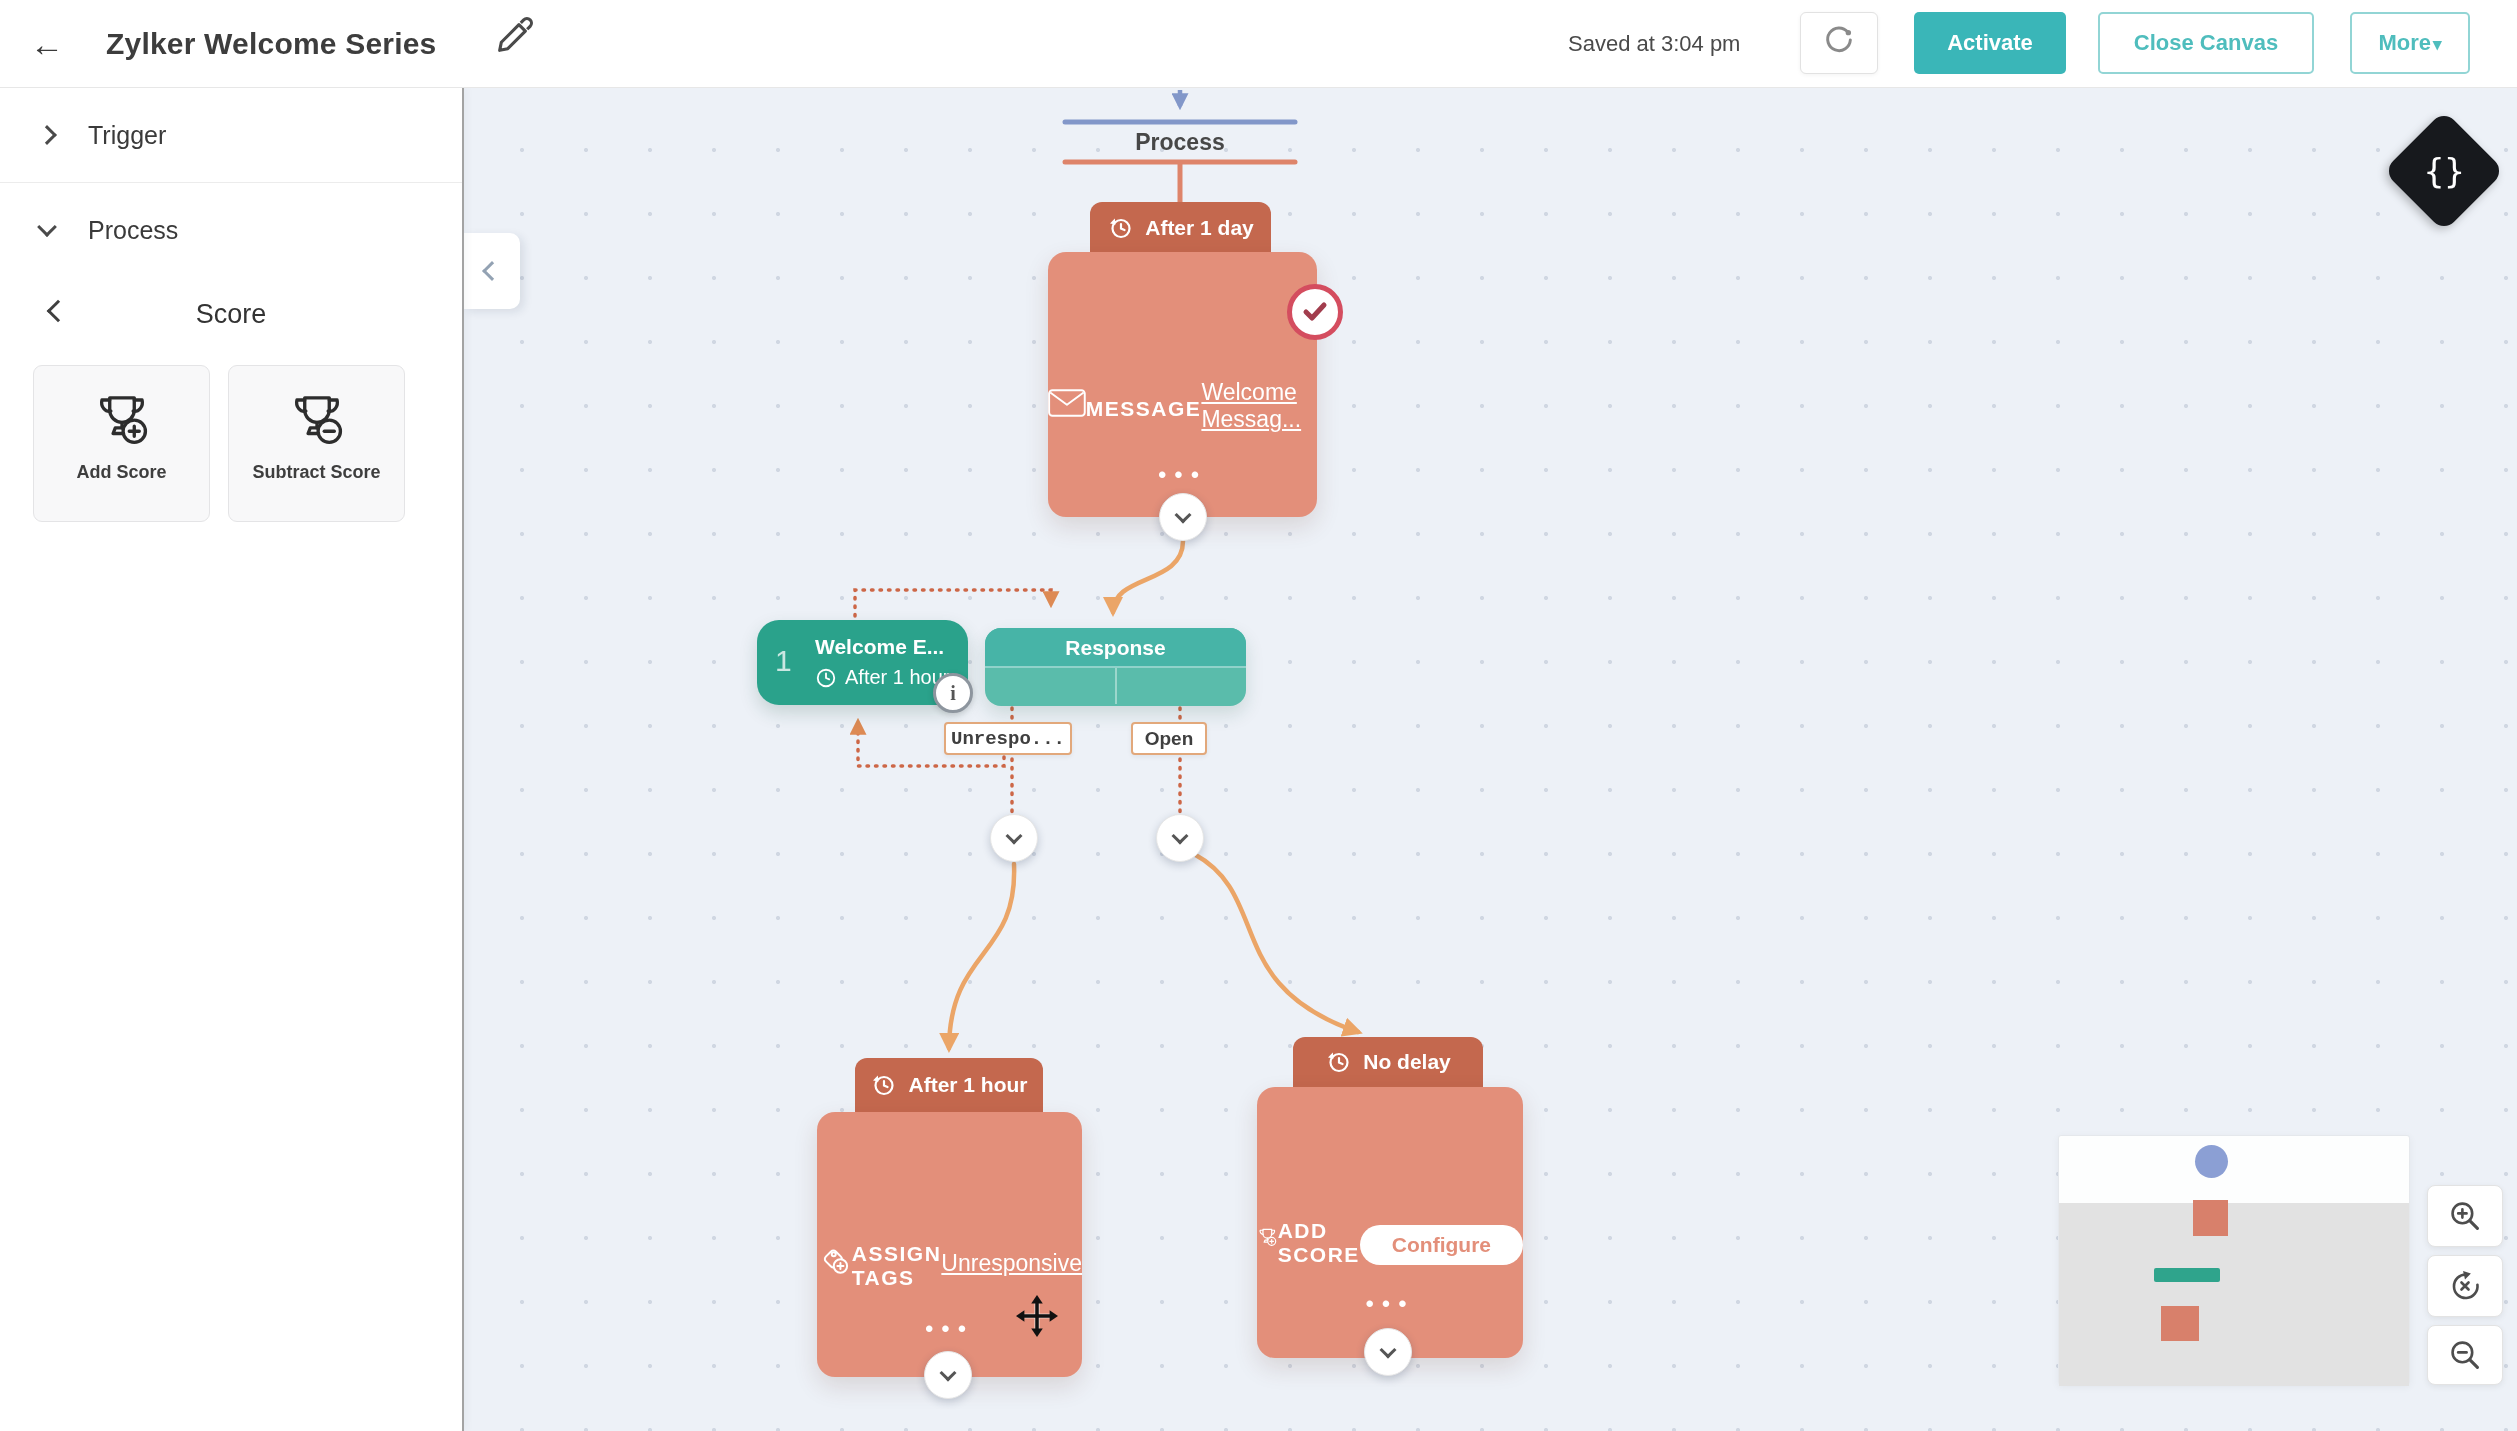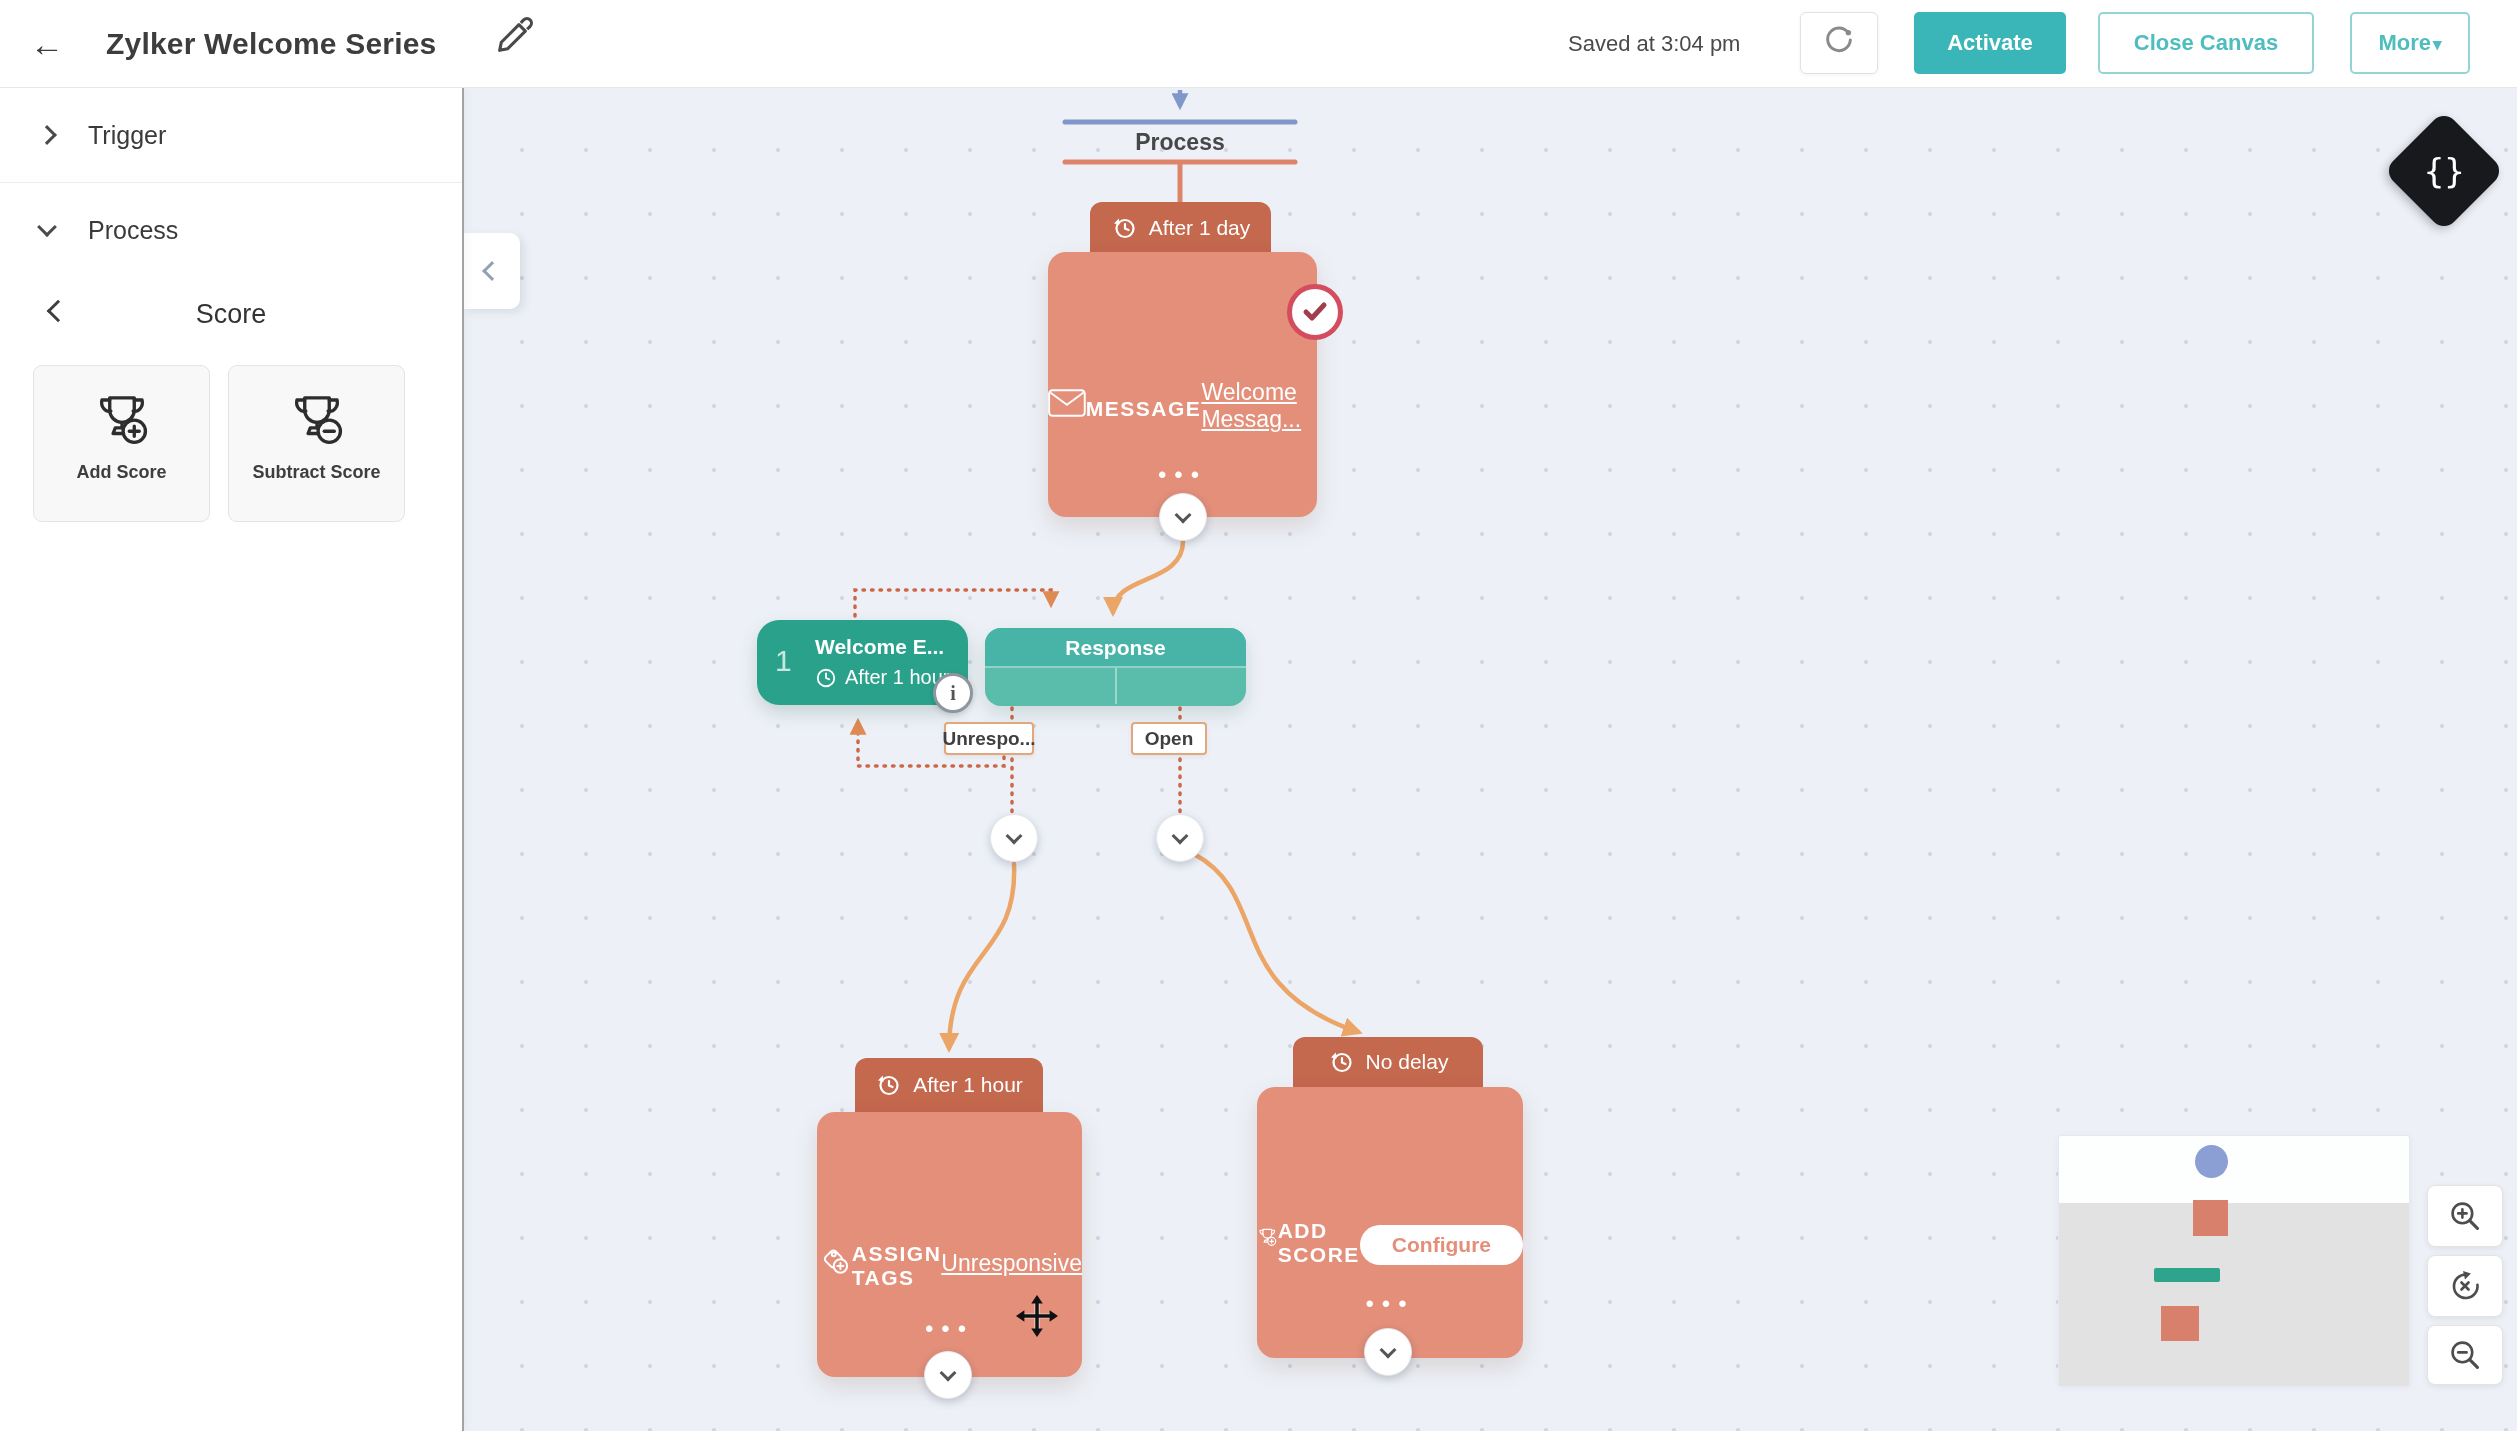--- a/index.html
+++ b/index.html
@@ -66,21 +66,21 @@
     display:flex; align-items:center; justify-content:center; z-index:14; cursor:pointer; }
   #collapse-tab .chev{ border-color:#93a2b3; border-width:3px; }
 
   
   .z2{ z-index:2; } .z3{ z-index:3; } .z4{ z-index:4; }
   #process-label{ left:1105px; top:129px; width:150px; text-align:center; font-size:23px;
     font-weight:600; color:#474747; }
 
   .delay-badge{ background:var(--terra); border-radius:12px 12px 0 0; color:#fff;
     display:flex; align-items:center; justify-content:center; gap:12px;
-    font-size:21px; font-weight:normal; }
+    font-size:21px; font-weight:bold; }
   .node-card{ background:var(--salmon); border-radius:18px; color:#fff;
     box-shadow:0 10px 24px rgba(90,45,25,.14); display:flex; flex-direction:row;
     align-items:center; cursor:pointer; }
   .node-type{ font-size:21px; font-weight:bold; letter-spacing:1.5px; margin-top:12px; }
   .node-name{ font-size:23px; margin-top:7px;text-decoration:underline; }
   .dots{ position:absolute; left:50%; transform:translateX(-50%); color:#fff;
     font-size:24px; letter-spacing:8px; cursor:pointer; }
   .port{ background:#fff; width:48px; height:48px; border-radius:50%;
     border:1px solid #e6e6e6; box-shadow:0 3px 8px rgba(30,50,80,.22);
     display:flex; align-items:center; justify-content:center; cursor:pointer; }
@@ -294,21 +294,21 @@
 <div id="info-badge" class="abs z4">i</div>
 
 <div id="response-node" class="abs z3">
   <div id="response-header">Response</div>
   <div id="response-cells">
     <div class="cell"></div>
     <div class="cell"></div>
   </div>
 </div>
 
-<div class="abs z3 branch-label" style="left:944px; top:722px; width:90px; height:33px;">Unrespo...</div>
+<div class="abs z3 branch-label" style="left:944px; top:722px; width:128px; height:33px;font-family:Liberation Mono, monospace;">Unrespo...</div>
 <div class="abs z3 branch-label" style="left:1131px; top:722px; width:76px; height:33px;">Open</div>
 
 <div class="abs z4 port" style="left:990px; top:814px;">
     <span class="chev"></span>
   </div>
 <div class="abs z4 port" style="left:1156px; top:814px;">
     <span class="chev"></span>
   </div>
 
 <div class="abs z2 delay-badge" style="left:855px; top:1058px; width:188px; height:54px;">

